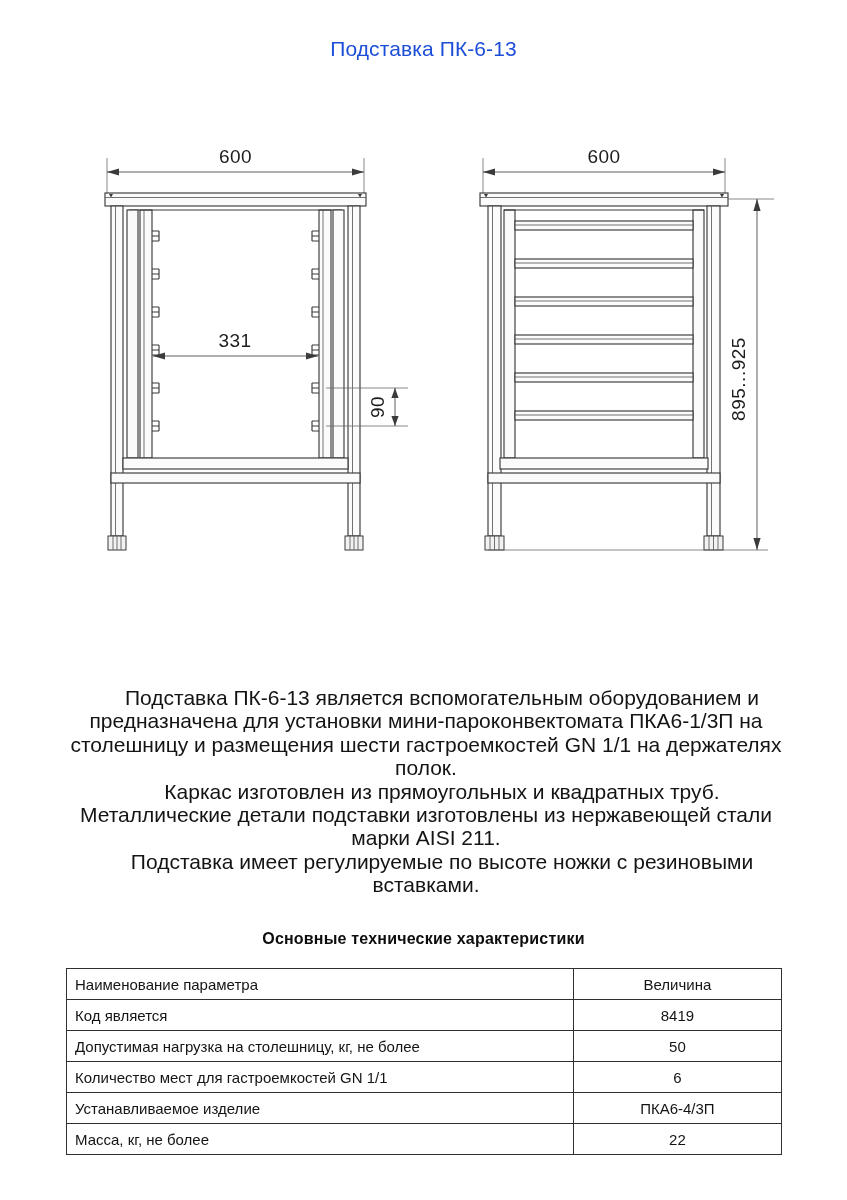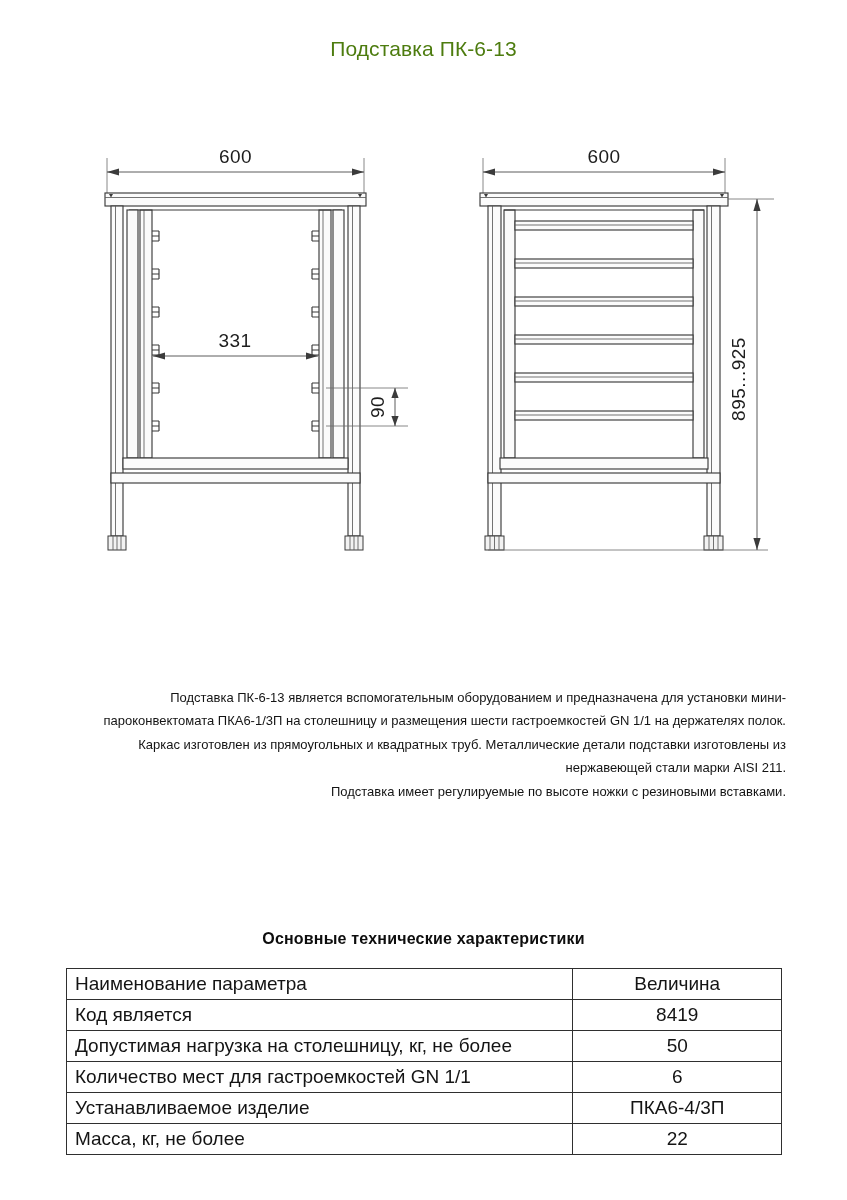--- a/index.html
+++ b/index.html
@@ -22,21 +22,21 @@
     top: 34px;
     left: 0;
     width: 847px;
     text-align: center;
   }
   .title-line {
     font-size: 21px;
     line-height: 29px;
     font-weight: 400;
     letter-spacing: 0.1px;
-    color: #4d7c0f;
+    color: #1d4ed8;
     white-space: nowrap;
   }
 
   
   .drawing-area {
     position: absolute;
     top: 120px;
     left: 0;
     width: 847px;
     height: 560px;
@@ -71,24 +71,24 @@
     fill: #1d1d1d;
     letter-spacing: 0.5px;
   }
 
   
   .body-text {
     position: absolute;
     top: 686px;
     left: 66px;
     width: 720px;
-    font-size: 13px;
+    font-size: 21px;
     line-height: 23.4px;
     color: #141414;
-    text-align: right;
+    text-align: center;
   }
   .body-text p {
     margin: 0;
     text-indent: 32px;
   }
 
   
   .table-heading {
     position: absolute;
     top: 930px;
@@ -99,21 +99,21 @@
     font-weight: bold;
     color: #0d0d0d;
     letter-spacing: 0.2px;
   }
   .spec-table {
     position: absolute;
     top: 968px;
     left: 66px;
     width: 716px;
     border-collapse: collapse;
-    font-size: 19px;
+    font-size: 15px;
     color: #141414;
   }
   .spec-table td, .spec-table th {
     border: 1.4px solid #2f2f2f;
     padding: 4px 8px;
     height: 22px;
     font-weight: 400;
   }
   .spec-table .col-name  { width: 516px; text-align: left; }
   .spec-table .col-value { width: 200px; text-align: center; }

